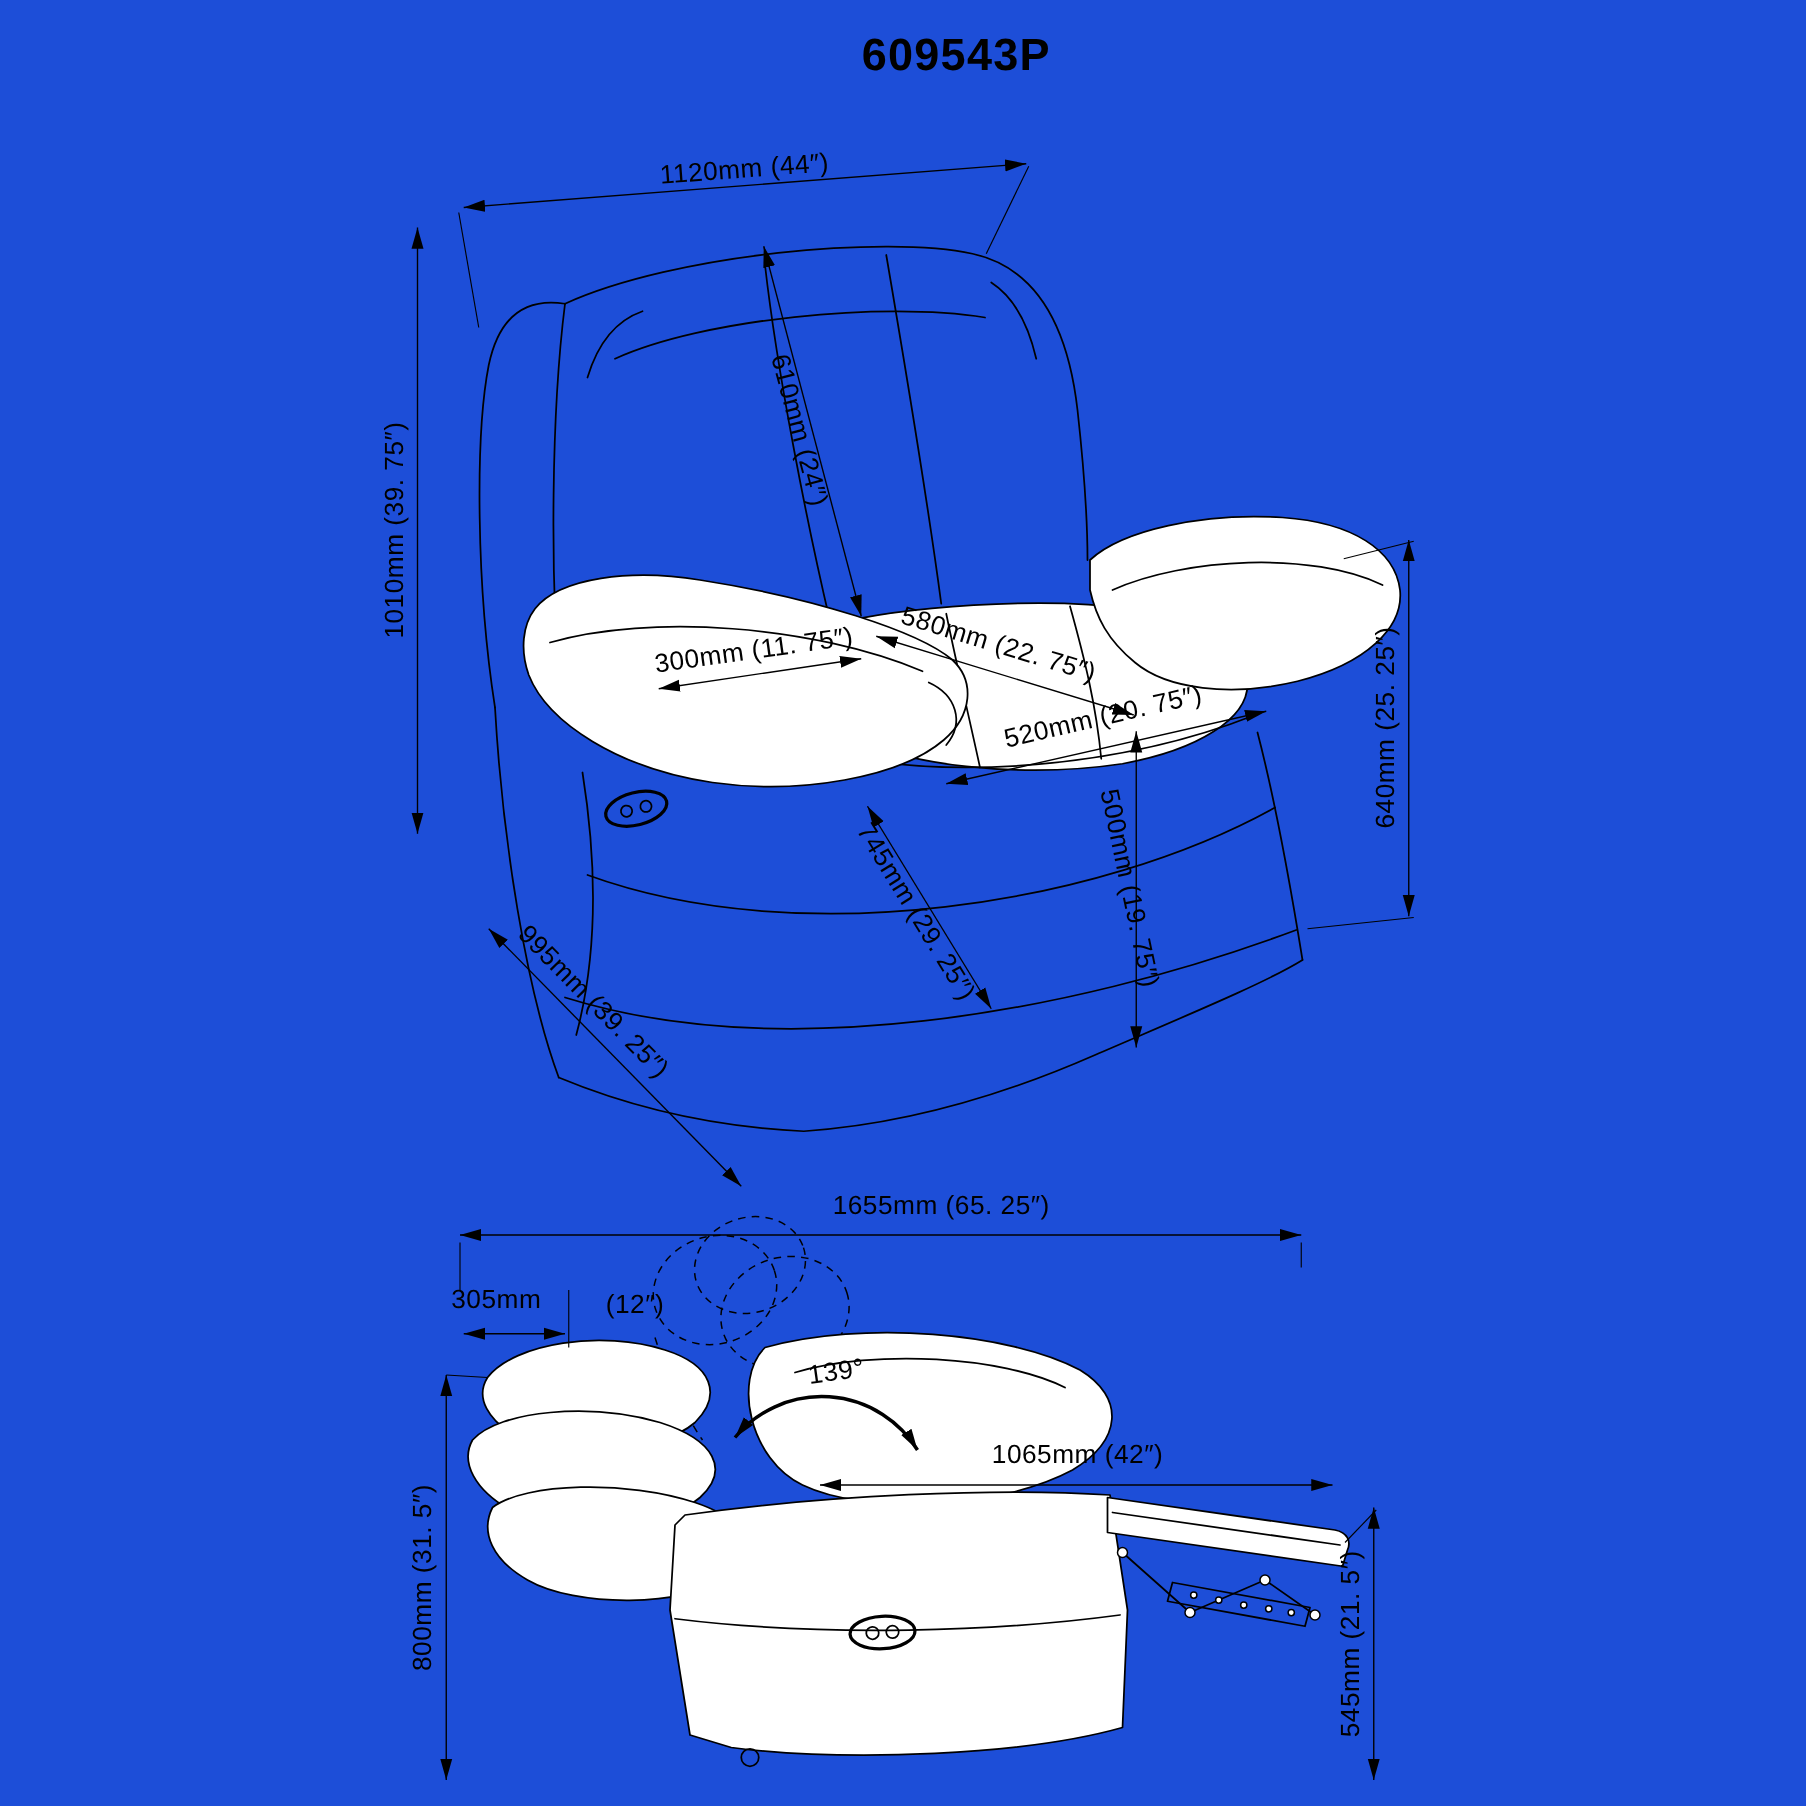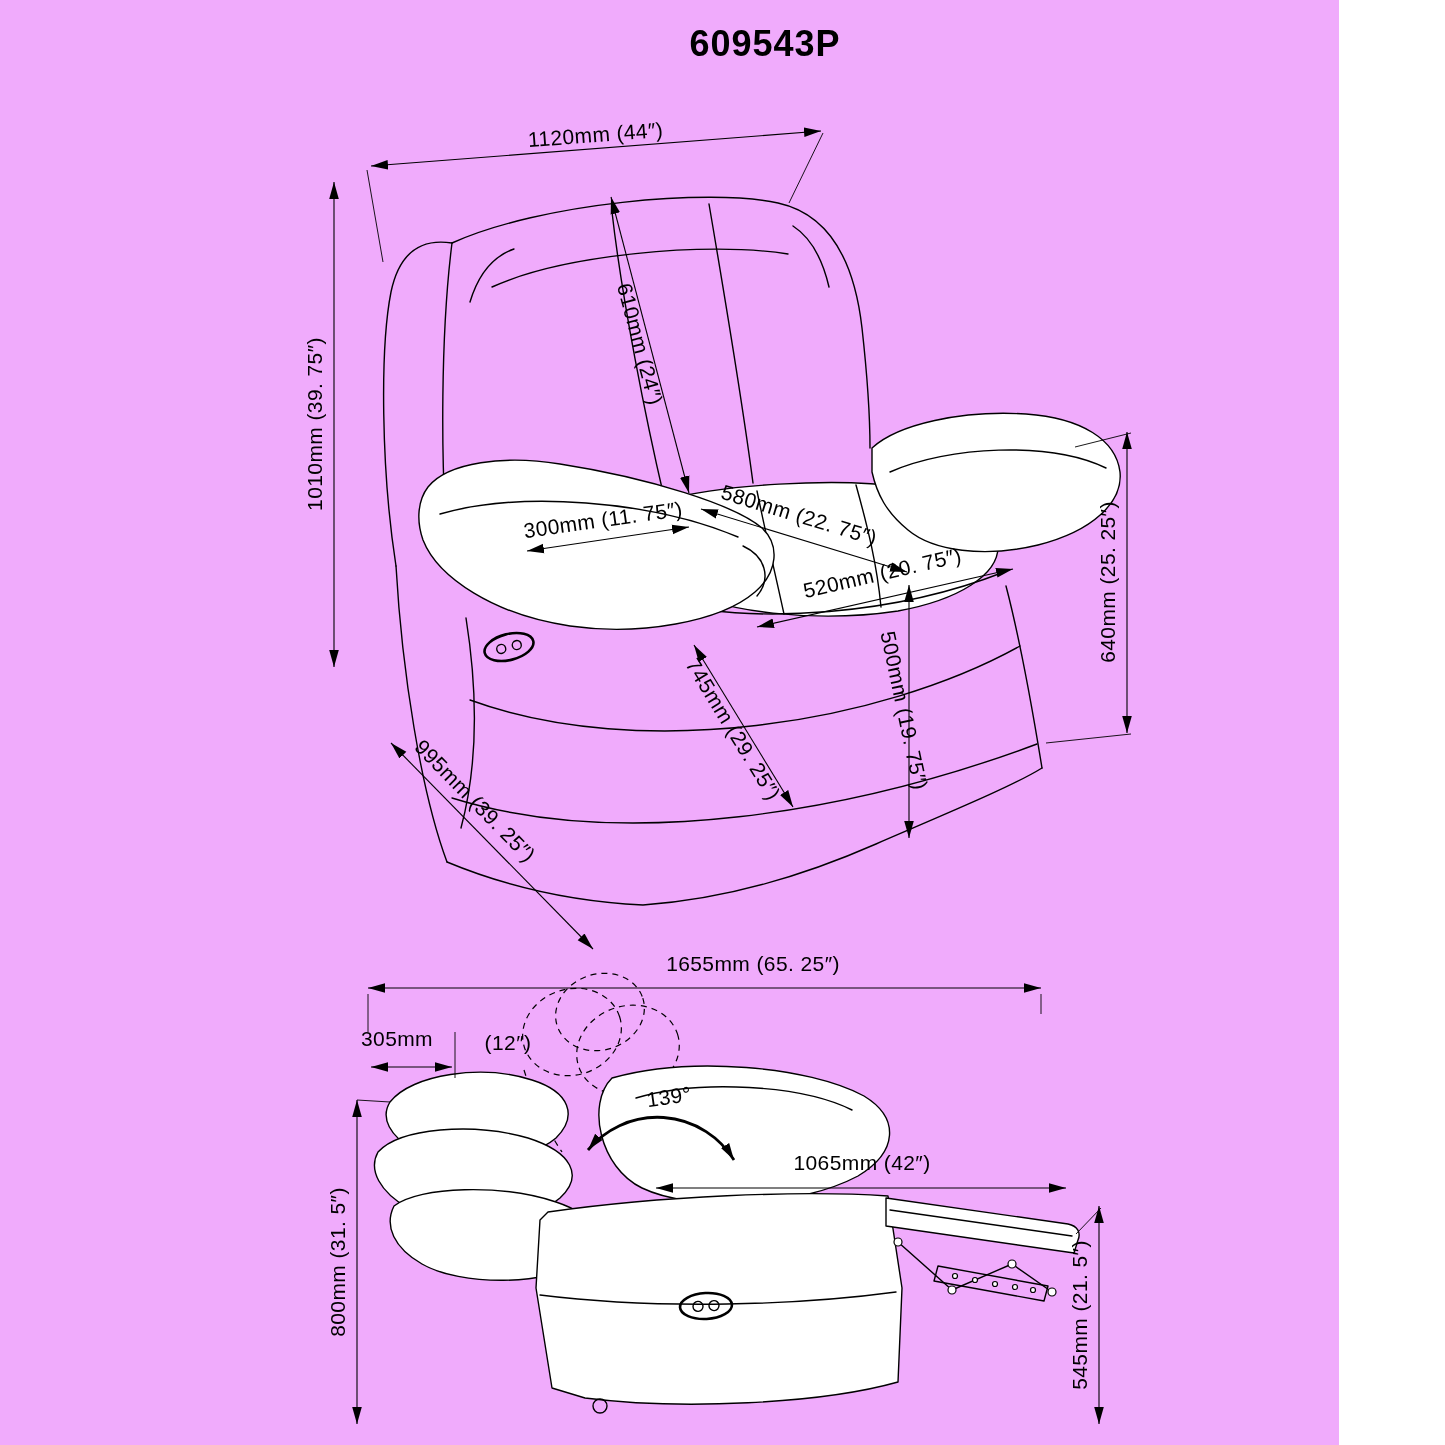--- a/index.html
+++ b/index.html
@@ -1,16 +1,16 @@
 <!DOCTYPE html>
 <html><head>
 <meta charset="utf-8">
 <style>
   html,body{margin:0;padding:0;background:#ffffff;}
-  .canvas{position:relative;width:1339px;height:1445px;background:#f0abfc;overflow:hidden;}
+  .canvas{position:relative;width:1445px;height:1445px;background:#1d4ed8;overflow:hidden;}
   svg{display:block;}
   svg text{font-family:"Liberation Sans",sans-serif;fill:#000;}
   .dim-label{font-size:21px;letter-spacing:0.4px;}
   .small-label{font-size:21px;letter-spacing:0.4px;}
   .title-label{font-size:36px;font-weight:700;letter-spacing:1px;}
   .stroke{stroke:#000;fill:none;stroke-width:1.4;stroke-linecap:round;stroke-linejoin:round;}
   .fillw{fill:#ffffff;}
   .dim{stroke:#000;fill:none;stroke-width:1.1;}
   .thin{stroke:#000;fill:none;stroke-width:0.9;}
   .dashed{stroke:#000;fill:none;stroke-width:1.2;stroke-dasharray:6 5;}

